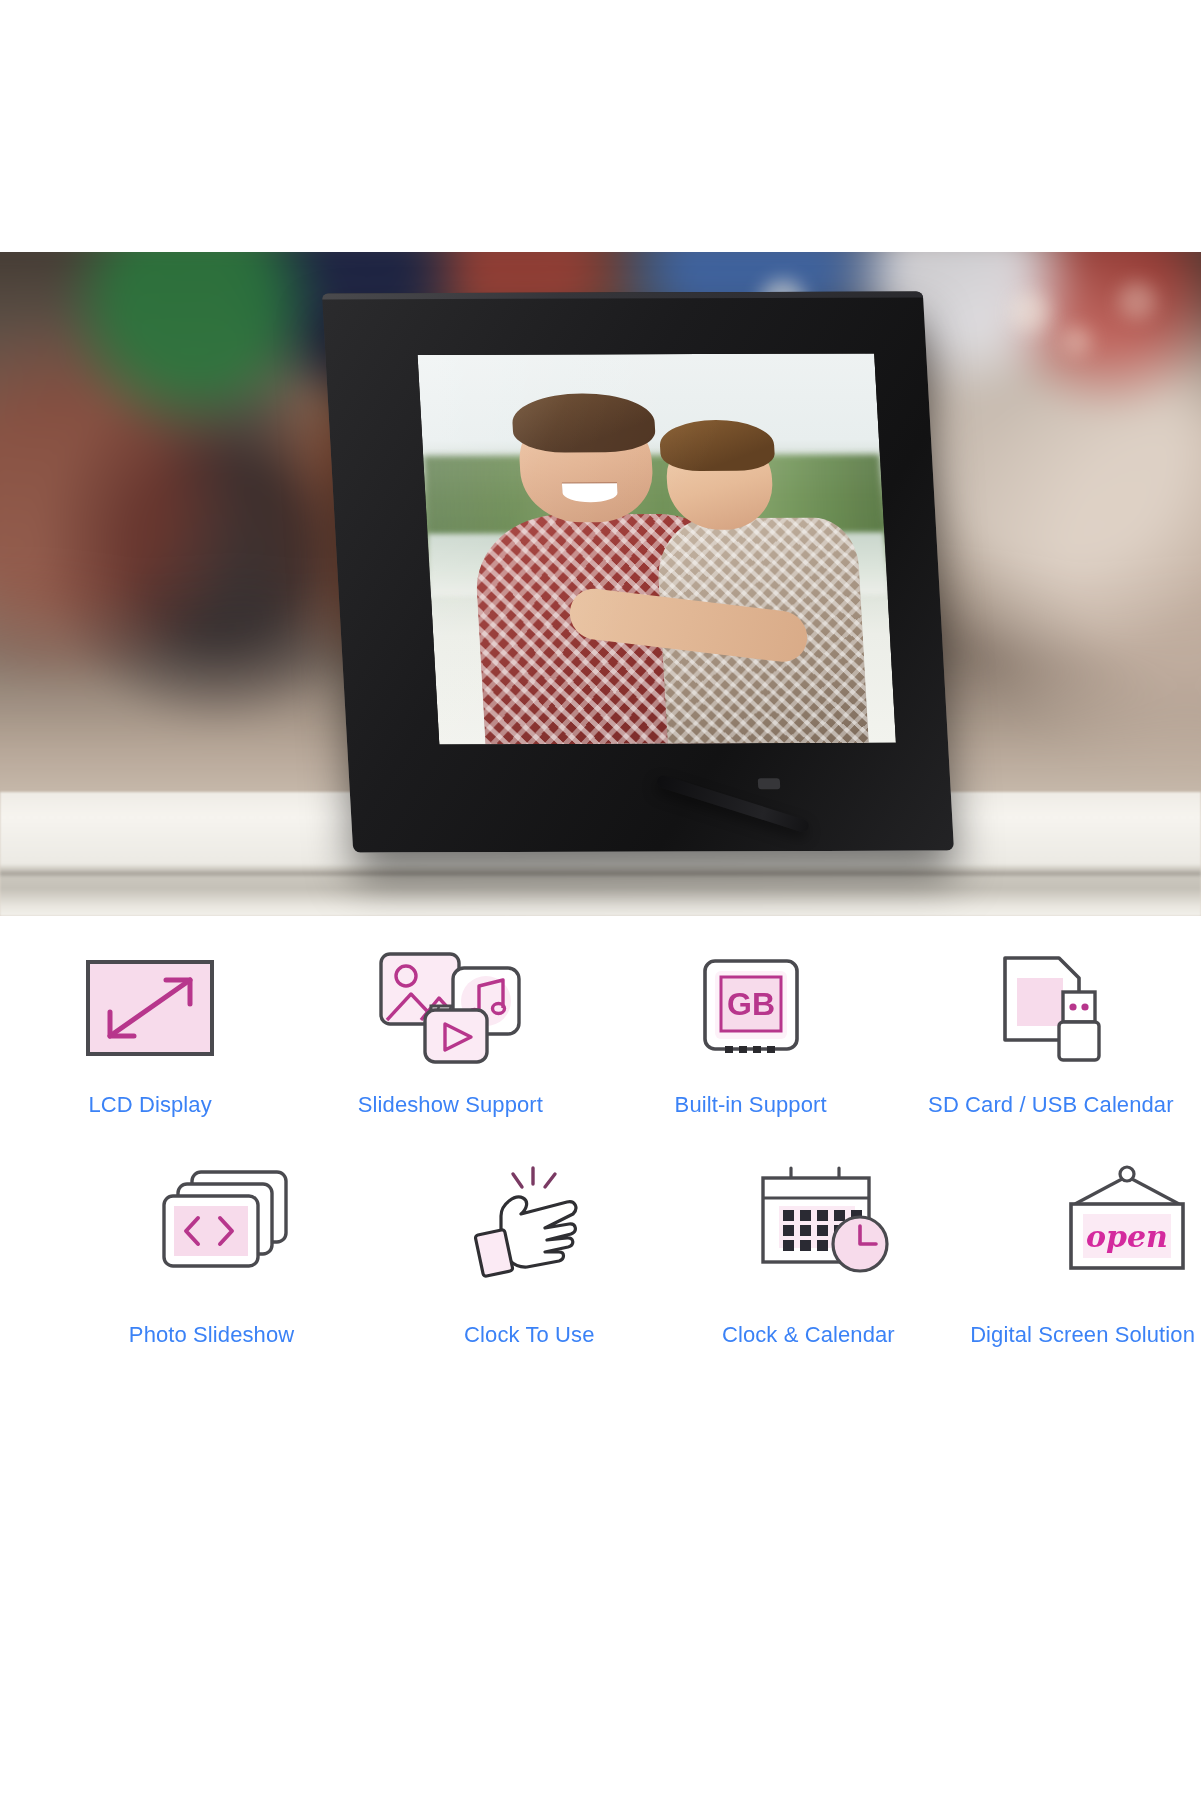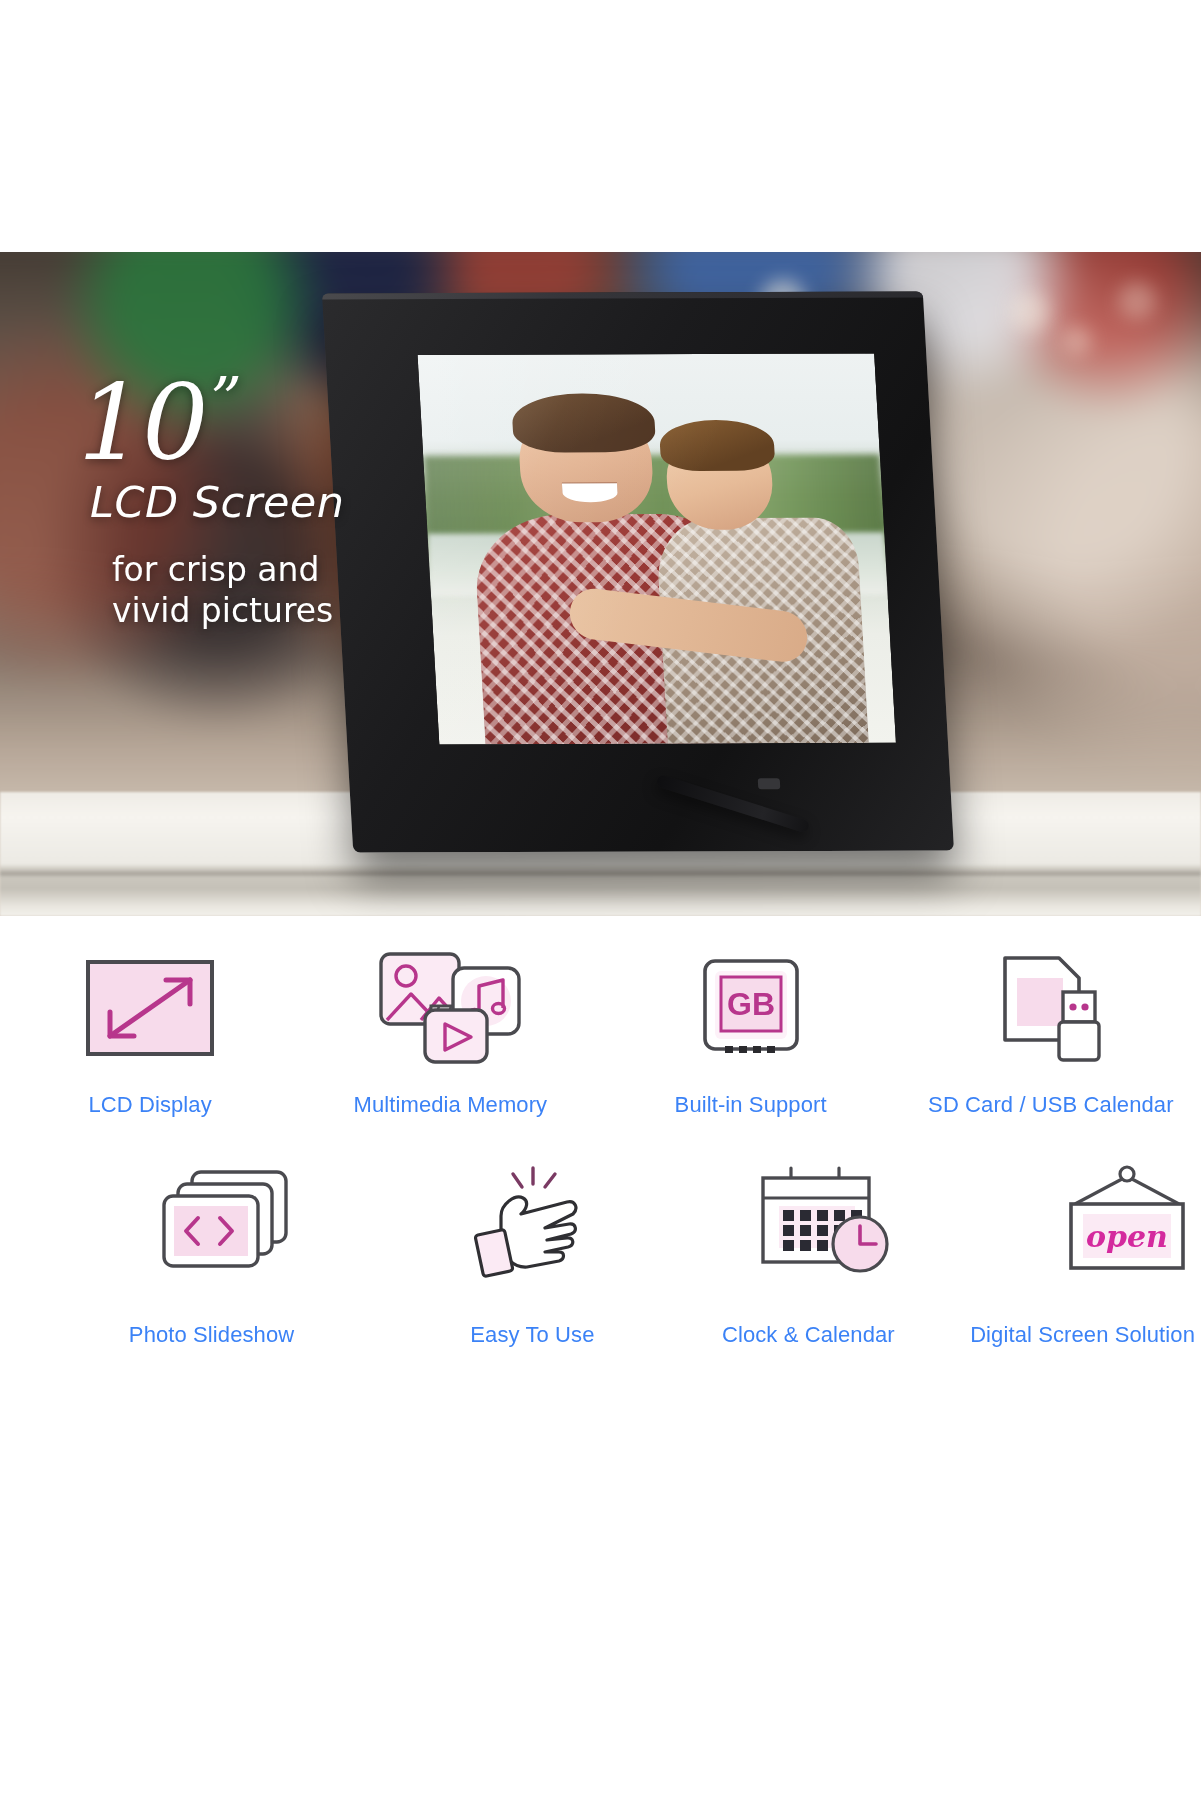--- a/index.html
+++ b/index.html
@@ -356,28 +356,20 @@
             <div class="p-boy-head"></div>
             <div class="p-boy-hair"></div>
           </div>
           <div class="screen-gloss"></div>
         </div>
         <div class="ir-sensor"></div>
       </div>
       <div class="kickstand"></div>
     </div>
 
-    <div class="hero-text">
-      <div class="hero-size"><span>10</span><span class="inches">”</span></div>
-      <div class="hero-sub1">LCD Screen</div>
-      <div class="hero-sub2">
-        <div>for crisp and</div>
-        <div>vivid pictures</div>
-      </div>
-    </div>
   </section>
 
   <section class="features">
 
     <div class="feature-row row1">
 
       <div class="feature">
         <div class="feature-icon">
           <svg width="136" height="104" viewBox="0 0 136 104">
             <rect x="6" y="6" width="124" height="92" fill="#f7dbeb" stroke="#4a4a4f" stroke-width="4"></rect>
@@ -407,21 +399,21 @@
             <rect x="78" y="18" width="66" height="66" rx="11" fill="#ffffff" stroke="#4a4a4f" stroke-width="3.4"></rect>
             <circle cx="111" cy="51" r="25" fill="#fbeaf4"></circle>
             <path d="M104 64 V36 L128 30 V58" fill="none" stroke="#b7368c" stroke-width="3.4" stroke-linejoin="round"></path>
             <ellipse cx="99.5" cy="64.5" rx="6" ry="5" fill="none" stroke="#b7368c" stroke-width="3.4"></ellipse>
             <ellipse cx="123.5" cy="58.5" rx="6" ry="5" fill="none" stroke="#b7368c" stroke-width="3.4"></ellipse>
 
             <rect x="50" y="60" width="62" height="52" rx="10" fill="#fbeaf4" stroke="#4a4a4f" stroke-width="3.4"></rect>
             <polygon points="70,74 96,87 70,100" fill="none" stroke="#b7368c" stroke-width="3.4" stroke-linejoin="round"></polygon>
           </svg>
         </div>
-        <div class="feature-label">Multimedia Memory</div>
+        <div class="feature-label">Slideshow Support</div>
       </div>
 
       <div class="feature">
         <div class="feature-icon">
           <svg width="112" height="110" viewBox="0 0 112 110">
             <rect x="10" y="8" width="92" height="88" rx="10" fill="#ffffff" stroke="#4a4a4f" stroke-width="3.6"></rect>
             <rect x="20" y="18" width="72" height="68" rx="6" fill="#fdf1f8"></rect>
             <rect x="26" y="24" width="60" height="54" fill="#f7dbeb" stroke="#b7368c" stroke-width="3"></rect>
             <text x="56" y="62" text-anchor="middle" font-family="Liberation Sans, sans-serif" font-size="32" font-weight="bold" fill="#b7368c">GB</text>
             <rect x="30" y="93" width="8" height="7" fill="#2a2a2e"></rect>
@@ -472,21 +464,21 @@
             <line x1="84" y1="10" x2="74" y2="23" stroke="#7a3a63" stroke-width="3.4" stroke-linecap="round"></line>
             <path d="M30 52 C30 40 44 30 52 34 C58 37 56 45 50 50
                      L96 38 C104 36 108 44 102 50 L74 64
                      L98 60 C105 59 107 67 100 70 L76 76
                      L96 74 C103 73 104 81 97 83 L74 88
                      L88 88 C94 88 94 95 88 97 L56 103
                      C42 104 32 92 30 80 Z" fill="#ffffff" stroke="#2f2f33" stroke-width="3.2" stroke-linejoin="round"></path>
             <rect x="8" y="68" width="30" height="42" rx="3" fill="#fbeaf4" stroke="#2f2f33" stroke-width="3.2" transform="rotate(-12 23 89)"></rect>
           </svg>
         </div>
-        <div class="feature-label">Easy To Use</div>
+        <div class="feature-label">Clock To Use</div>
       </div>
 
       <div class="feature">
         <div class="feature-icon">
           <svg width="140" height="112" viewBox="0 0 140 112">
             <line x1="36" y1="4" x2="36" y2="20" stroke="#4a4a4f" stroke-width="3.2" stroke-linecap="round"></line>
             <line x1="84" y1="4" x2="84" y2="20" stroke="#4a4a4f" stroke-width="3.2" stroke-linecap="round"></line>
             <rect x="8" y="14" width="106" height="84" fill="#ffffff" stroke="#4a4a4f" stroke-width="3.4"></rect>
             <line x1="8" y1="34" x2="114" y2="34" stroke="#4a4a4f" stroke-width="3"></line>
             <rect x="24" y="42" width="76" height="42" fill="#fbeaf4"></rect>

